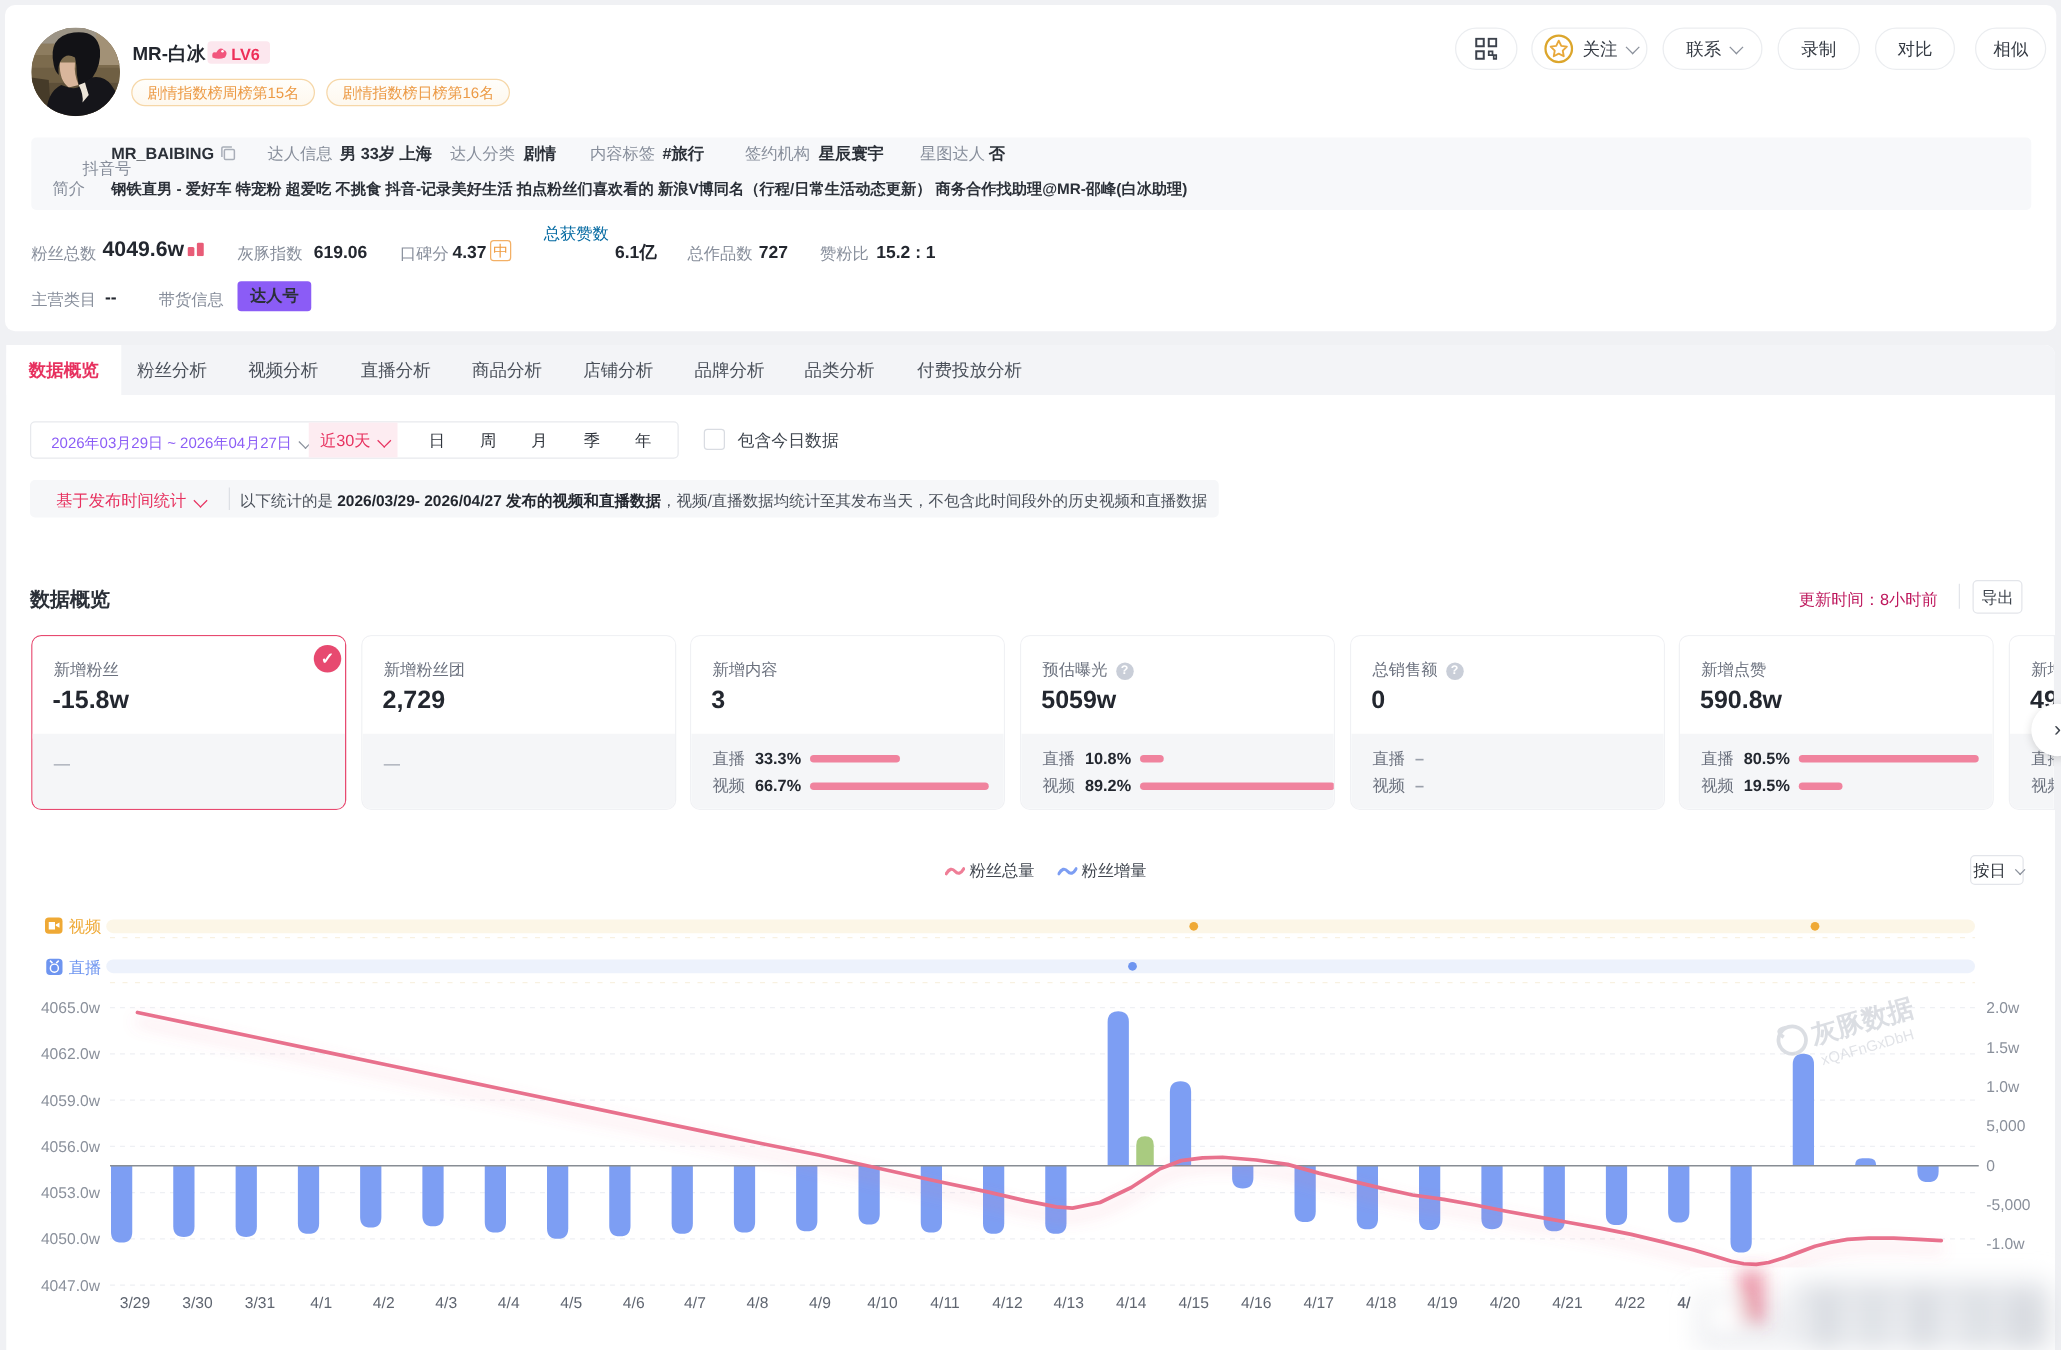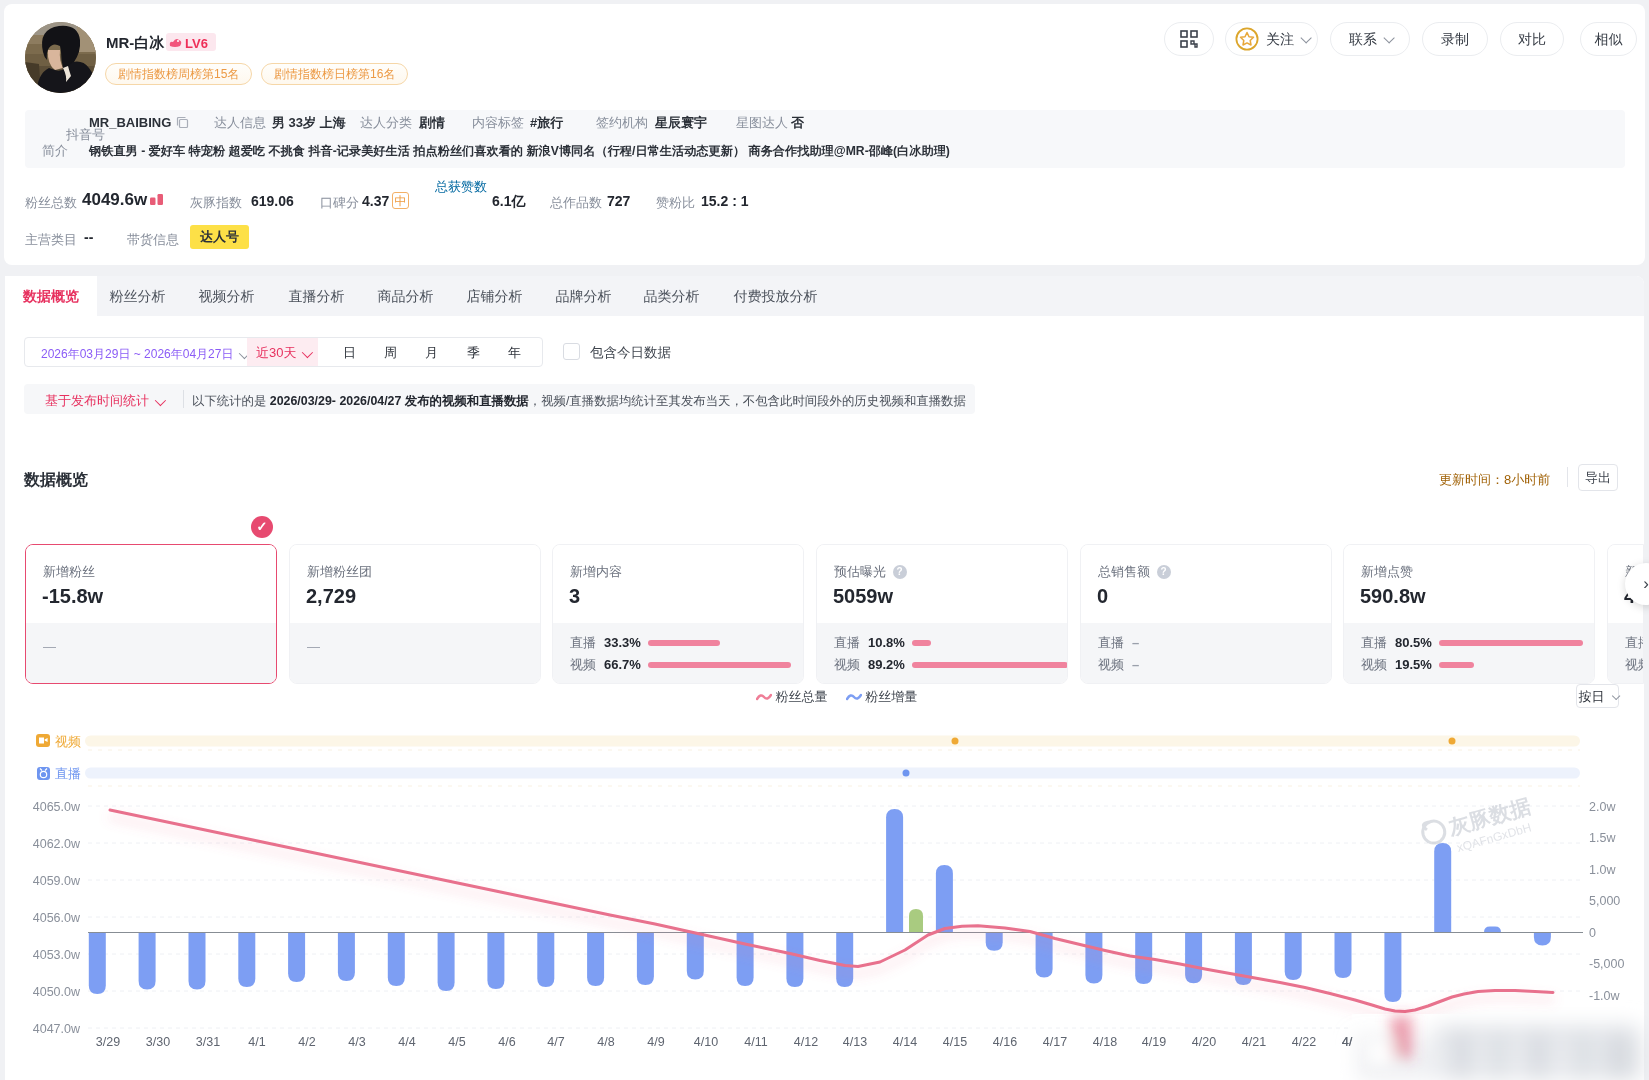--- a/index.html
+++ b/index.html
@@ -8,21 +8,21 @@
 .abs { position:absolute; }
 .header { position:absolute; left:4px; top:4px; width:1641px; height:261px; background:#fff; border-radius:8px; }
 .content { position:absolute; left:5px; top:276px; width:1639px; height:804px; background:#fff; border-radius:8px 8px 0 0; }
 .tabstrip { position:absolute; left:5px; top:276px; width:1639px; height:40px; background:#f3f4f7; border-radius:8px 8px 0 0; }
 .tab { position:absolute; top:276px; height:40px; line-height:40px; font-size:14px; color:#4a505a; text-align:center; }
 .tab.active { background:#fff; color:#e7315f; font-weight:bold; }
 .graybox { position:absolute; left:25px; top:110px; width:1600px; height:58px; background:#f7f8fa; border-radius:4px; }
 .pill { position:absolute; background:#fff; border:1px solid #ebedf0; border-radius:17px; height:34px; line-height:32px; text-align:center; font-size:14px; color:#343a43; }
 .tagp { position:absolute; height:22px; line-height:20px; border:1px solid #f6d7a8; border-radius:11px; color:#ec9a45; font-size:12px; padding:0 12px; background:linear-gradient(180deg,#fffefb,#fef8ee); }
 .chev { display:inline-block; width:8px; height:8px; border-right:1.5px solid #8b919c; border-bottom:1.5px solid #8b919c; transform:rotate(45deg) translateY(-3px); margin-left:6px; vertical-align:middle; }
-.card { position:absolute; top:544px; width:252px; height:140px; background:#fff; border:1px solid #f0f1f4; border-radius:8px; overflow:hidden; }
+.card { position:absolute; top:508px; width:252px; height:140px; background:#fff; border:1px solid #f0f1f4; border-radius:8px; overflow:hidden; }
 .card .top { position:absolute; left:0; top:0; right:0; height:82px; background:#fff; }
 .card .bot { position:absolute; left:0; top:78px; right:0; bottom:0; background:#f5f6f8; }
 .card .clab { position:absolute; left:17px; top:18px; font-size:13px; color:#6b717e; white-space:nowrap; }
 .card .cval { position:absolute; left:16px; top:40px; font-size:20px; font-weight:bold; color:#23272f; white-space:nowrap; }
 .brow { position:absolute; left:17px; font-size:13px; color:#6b717e; height:14px; line-height:14px; white-space:nowrap; }
 .brow b { color:#23272f; margin-left:8px; font-size:13px; }
 .pbar { position:absolute; height:6px; border-radius:3px; background:#f0839e; }
 .help { display:inline-block; width:14px; height:14px; border-radius:50%; background:#c9ced8; color:#fff; font-size:10px; font-weight:bold; text-align:center; line-height:14px; vertical-align:1px; margin-left:3px; }
 .il { position:absolute; font-size:13px; color:#878e9b; height:14px; line-height:14px; white-space:nowrap; }
 .iv { position:absolute; font-size:13px; color:#2b3038; font-weight:bold; height:14px; line-height:14px; white-space:nowrap; }
@@ -111,21 +111,21 @@
 <div class="abs" style="left:435px;top:178px;font-size:13px;color:#0369a1;">总获赞数</div>
 <div class="abs" style="left:492px;top:193px;font-size:14px;font-weight:bold;color:#23272f;">6.1亿</div>
 <div class="abs" style="left:550px;top:194px;font-size:13px;color:#878e9b;">总作品数</div>
 <div class="abs" style="left:607px;top:193px;font-size:14px;font-weight:bold;color:#23272f;">727</div>
 <div class="abs" style="left:656px;top:194px;font-size:13px;color:#878e9b;">赞粉比</div>
 <div class="abs" style="left:701px;top:193px;font-size:14px;font-weight:bold;color:#23272f;">15.2 : 1</div>
 
 <div class="abs" style="left:25px;top:231px;font-size:13px;color:#878e9b;">主营类目</div>
 <div class="abs" style="left:84px;top:229px;font-size:14px;font-weight:bold;color:#23272f;">--</div>
 <div class="abs" style="left:127px;top:231px;font-size:13px;color:#878e9b;">带货信息</div>
-<div class="abs" style="left:190px;top:225px;height:24px;line-height:24px;padding:0 10px;background:#fde047;border-radius:3px;font-size:13px;color:#2b3038;font-weight:bold;">达人号</div>
+<div class="abs" style="left:190px;top:225px;height:24px;line-height:24px;padding:0 10px;background:#8b5cf6;border-radius:3px;font-size:13px;color:#2b3038;font-weight:bold;">达人号</div>
 
 <div class="content"></div>
 <div class="tabstrip"></div>
 <div class="tab active" style="left:5px;width:92px;">数据概览</div>
 <div class="tab" style="left:97px;width:81px;">粉丝分析</div>
 <div class="tab" style="left:186px;width:81px;">视频分析</div>
 <div class="tab" style="left:276px;width:81px;">直播分析</div>
 <div class="tab" style="left:365px;width:81px;">商品分析</div>
 <div class="tab" style="left:454px;width:81px;">店铺分析</div>
 <div class="tab" style="left:543px;width:81px;">品牌分析</div>
@@ -143,21 +143,21 @@
 <div class="abs" style="left:508px;top:344px;font-size:13px;color:#30353d;">年</div>
 <div class="abs" style="left:563px;top:343px;width:17px;height:17px;border:1px solid #d9dce2;border-radius:3px;background:#fff;"></div>
 <div class="abs" style="left:590px;top:344px;font-size:13.5px;color:#3f454e;">包含今日数据</div>
 
 <div class="abs" style="left:24px;top:384px;width:951px;height:30px;background:#f6f7f9;border-radius:4px;"></div>
 <div class="abs" style="left:45px;top:392px;font-size:13px;color:#e7315f;">基于发布时间统计<span class="chev" style="border-color:#e7315f;transform:rotate(45deg) translateY(-2px);"></span></div>
 <div class="abs" style="left:183px;top:390px;width:1px;height:18px;background:#dde0e5;"></div>
 <div class="abs" style="left:192px;top:393px;font-size:12.4px;color:#4a505a;">以下统计的是 <b style="color:#23272f;">2026/03/29- 2026/04/27 发布的视频和直播数据</b>，视频/直播数据均统计至其发布当天，不包含此时间段外的历史视频和直播数据</div>
 
 <div class="abs" style="left:24px;top:470px;font-size:16px;font-weight:bold;color:#2b3038;">数据概览</div>
-<div class="abs" style="left:1439px;top:471px;font-size:13px;color:#a16207;">更新时间：8小时前</div>
+<div class="abs" style="left:1439px;top:471px;font-size:13px;color:#be185d;">更新时间：8小时前</div>
 <div class="abs" style="left:1567px;top:467px;width:1px;height:20px;background:#e3e5ea;"></div>
 <div class="abs" style="left:1578px;top:464px;width:40px;height:27px;border:1px solid #e3e5ea;border-radius:4px;text-align:center;line-height:25px;font-size:13px;color:#3f454e;">导出</div>
 
 <div class="card" style="left:25px;border:1.5px solid #e74a70;">
   <div class="top"></div>
     <div class="bot"></div>
   <div class="clab">新增粉丝</div>
     <div class="cval">-15.8w</div>
   <div class="brow" style="top:95px;color:#9aa0ab;">—</div>
 </div>

